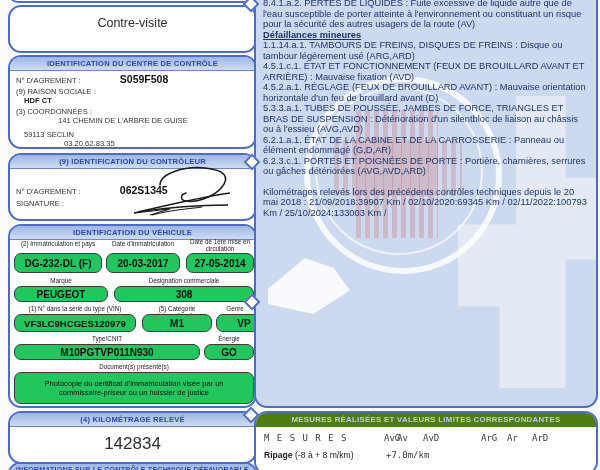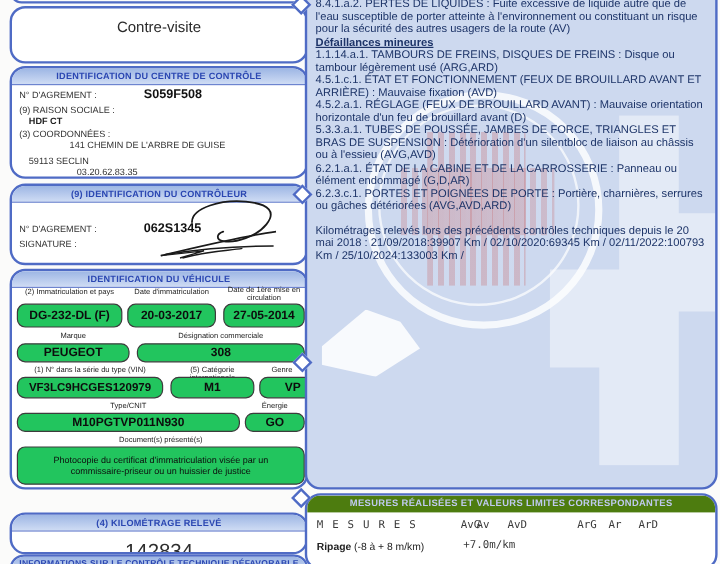--- a/index.html
+++ b/index.html
@@ -93,21 +93,21 @@
 
     <div class="flabel" style="left:4px;top:110px;width:186px;">Type/CNIT</div>
     <div class="flabel" style="left:194px;top:110px;width:50px;">Énergie</div>
     <div class="fbox" style="left:4px;top:118px;width:186px;height:16px;">M10PGTVP011N930</div>
     <div class="fbox" style="left:194px;top:118px;width:50px;height:16px;">GO</div>
 
     <div class="flabel" style="left:4px;top:138px;width:240px;">Document(s) présenté(s)</div>
     <div class="fbox" style="left:4px;top:146px;width:240px;height:32px;font-weight:normal;font-size:7.5px;padding:2px 8px;line-height:9px;">Photocopie du certificat d'immatriculation visée par un commissaire-priseur ou un huissier de justice</div>
   </div>
 
-  <div class="panel" style="left:8px;top:427px;width:249px;height:35px;">
+  <div class="panel" style="left:8px;top:411px;width:249px;height:53px;">
     <div class="phead">(4) KILOMÉTRAGE RELEVÉ</div>
     <div style="text-align:center;margin-top:7px;font-size:17px;color:#2e2e2e;">142834</div>
   </div>
 
   <div class="panel" style="left:8px;top:462px;width:249px;height:24px;">
     <div class="phead" style="font-size:7.1px;">INFORMATIONS SUR LE CONTRÔLE TECHNIQUE DÉFAVORABLE</div>
   </div>
 
   <div class="panel rightpanel" style="left:254px;top:-34px;width:344px;height:442px;">
 

